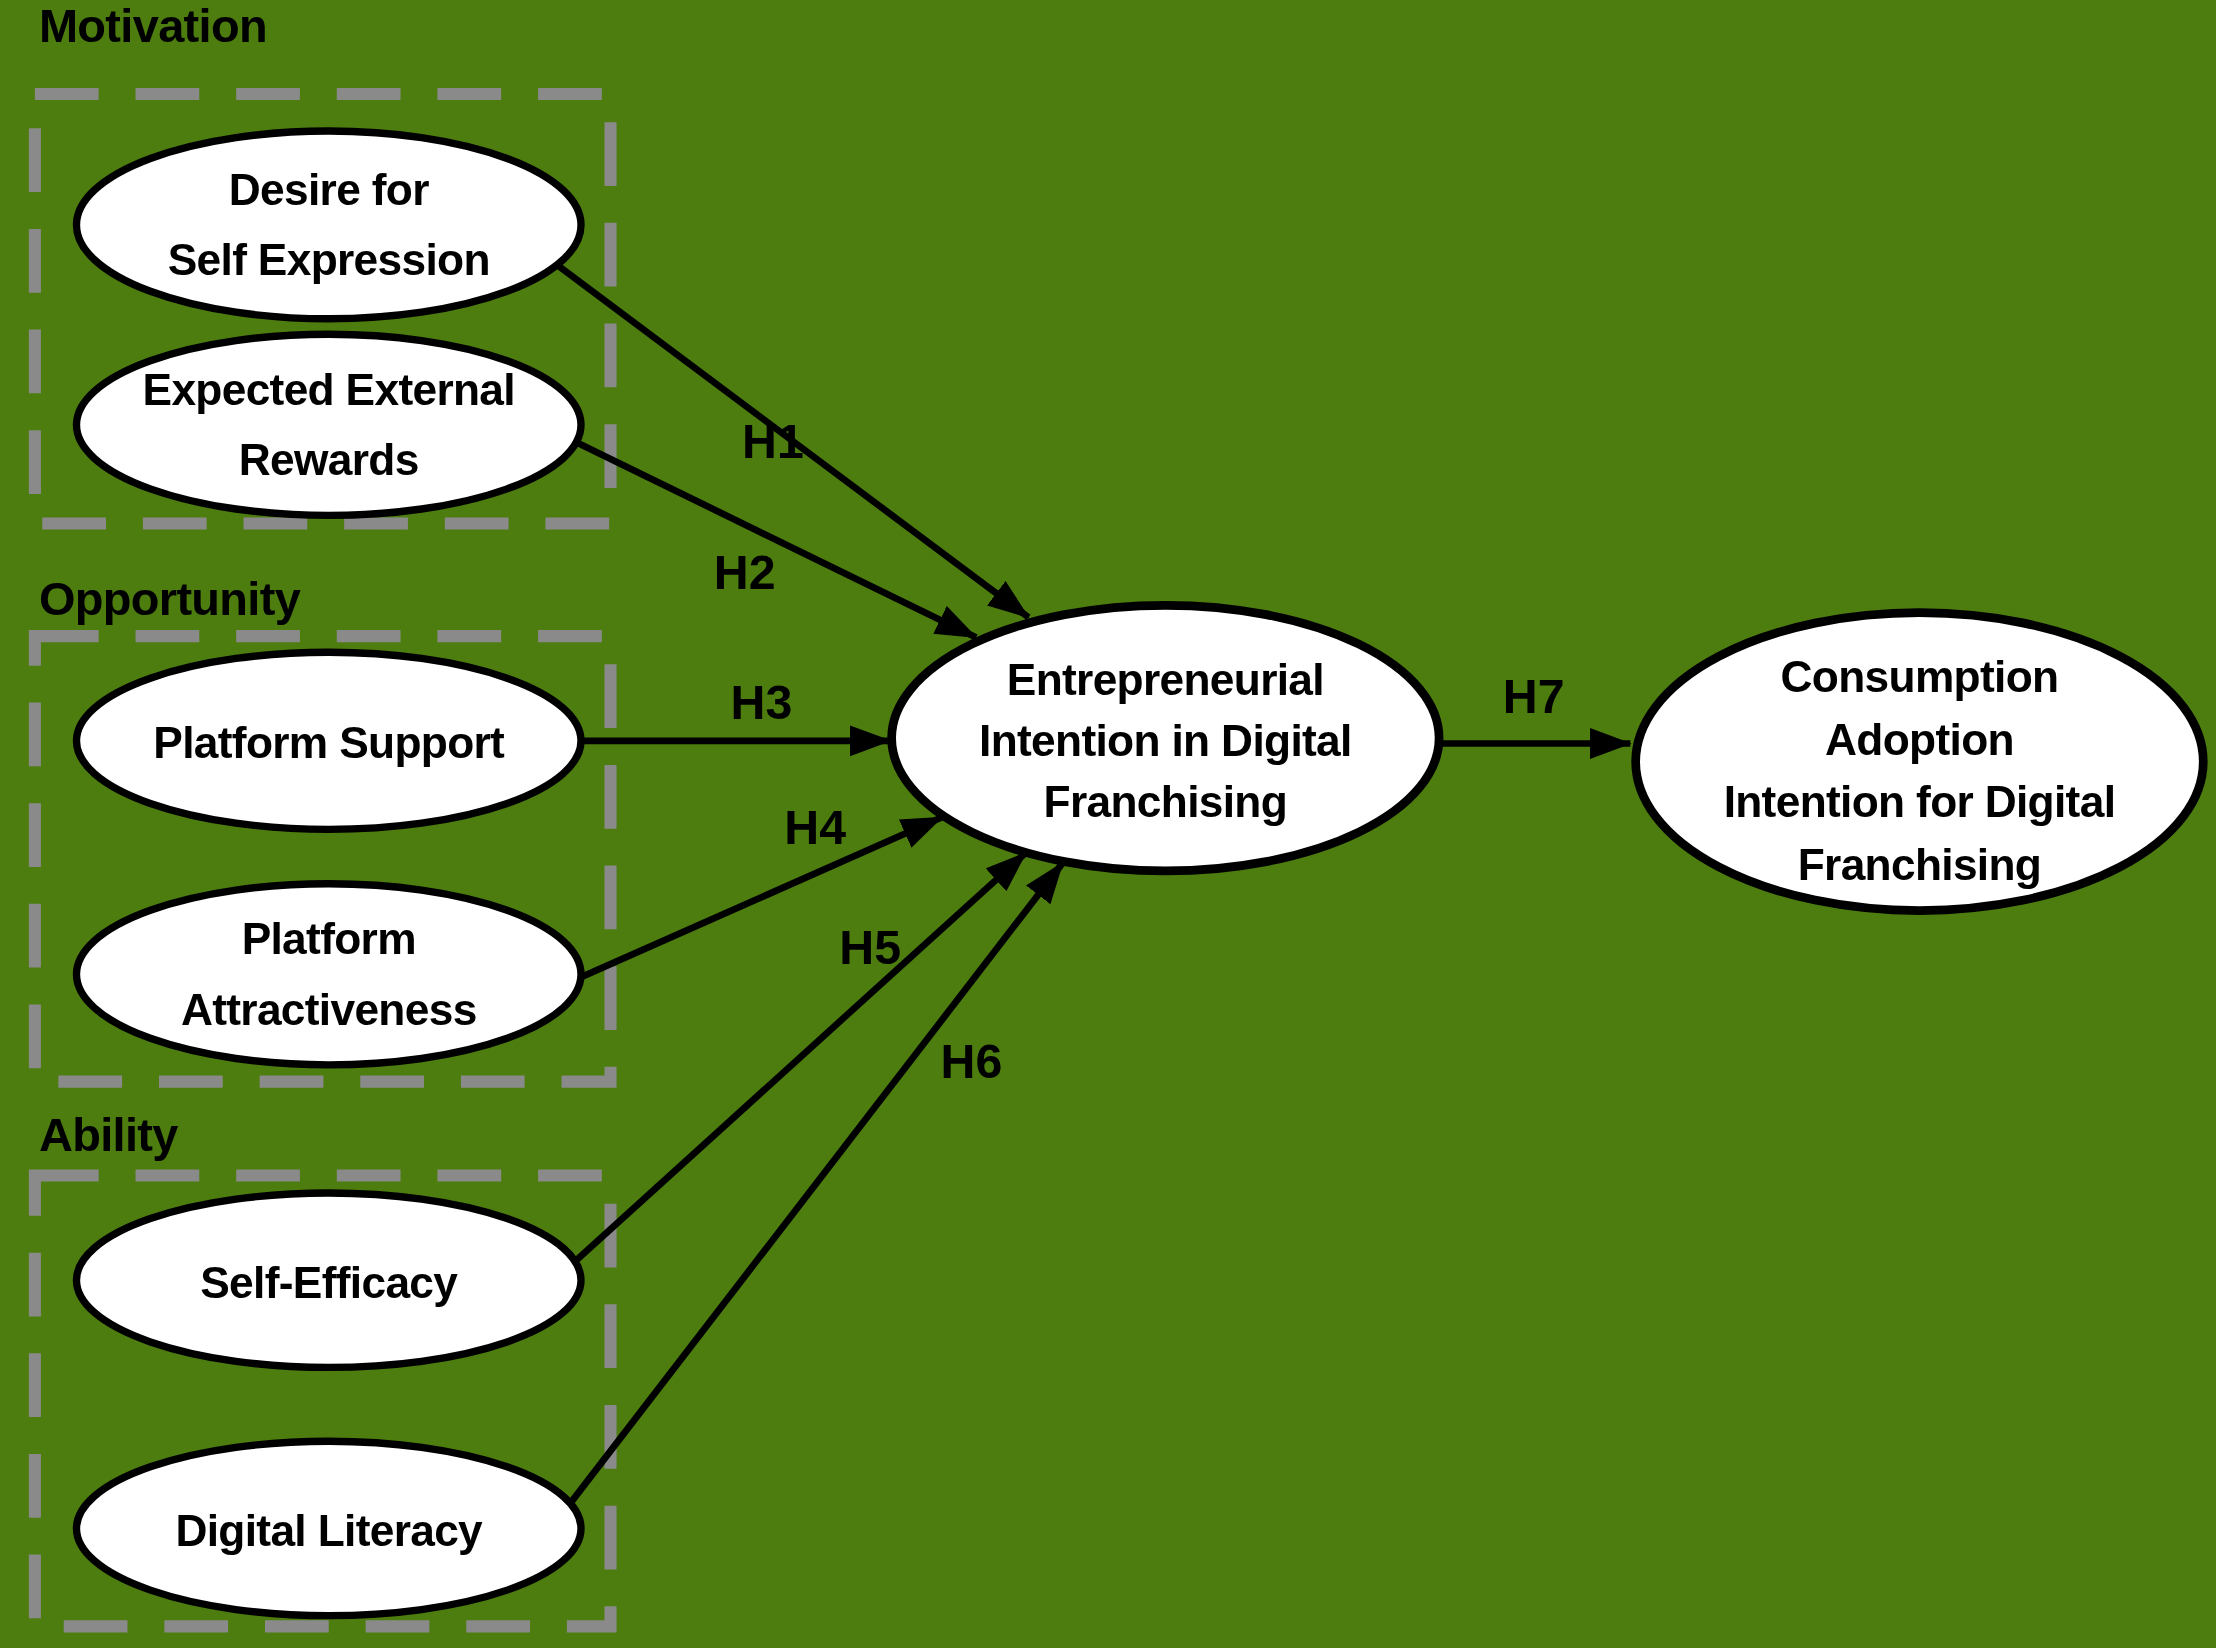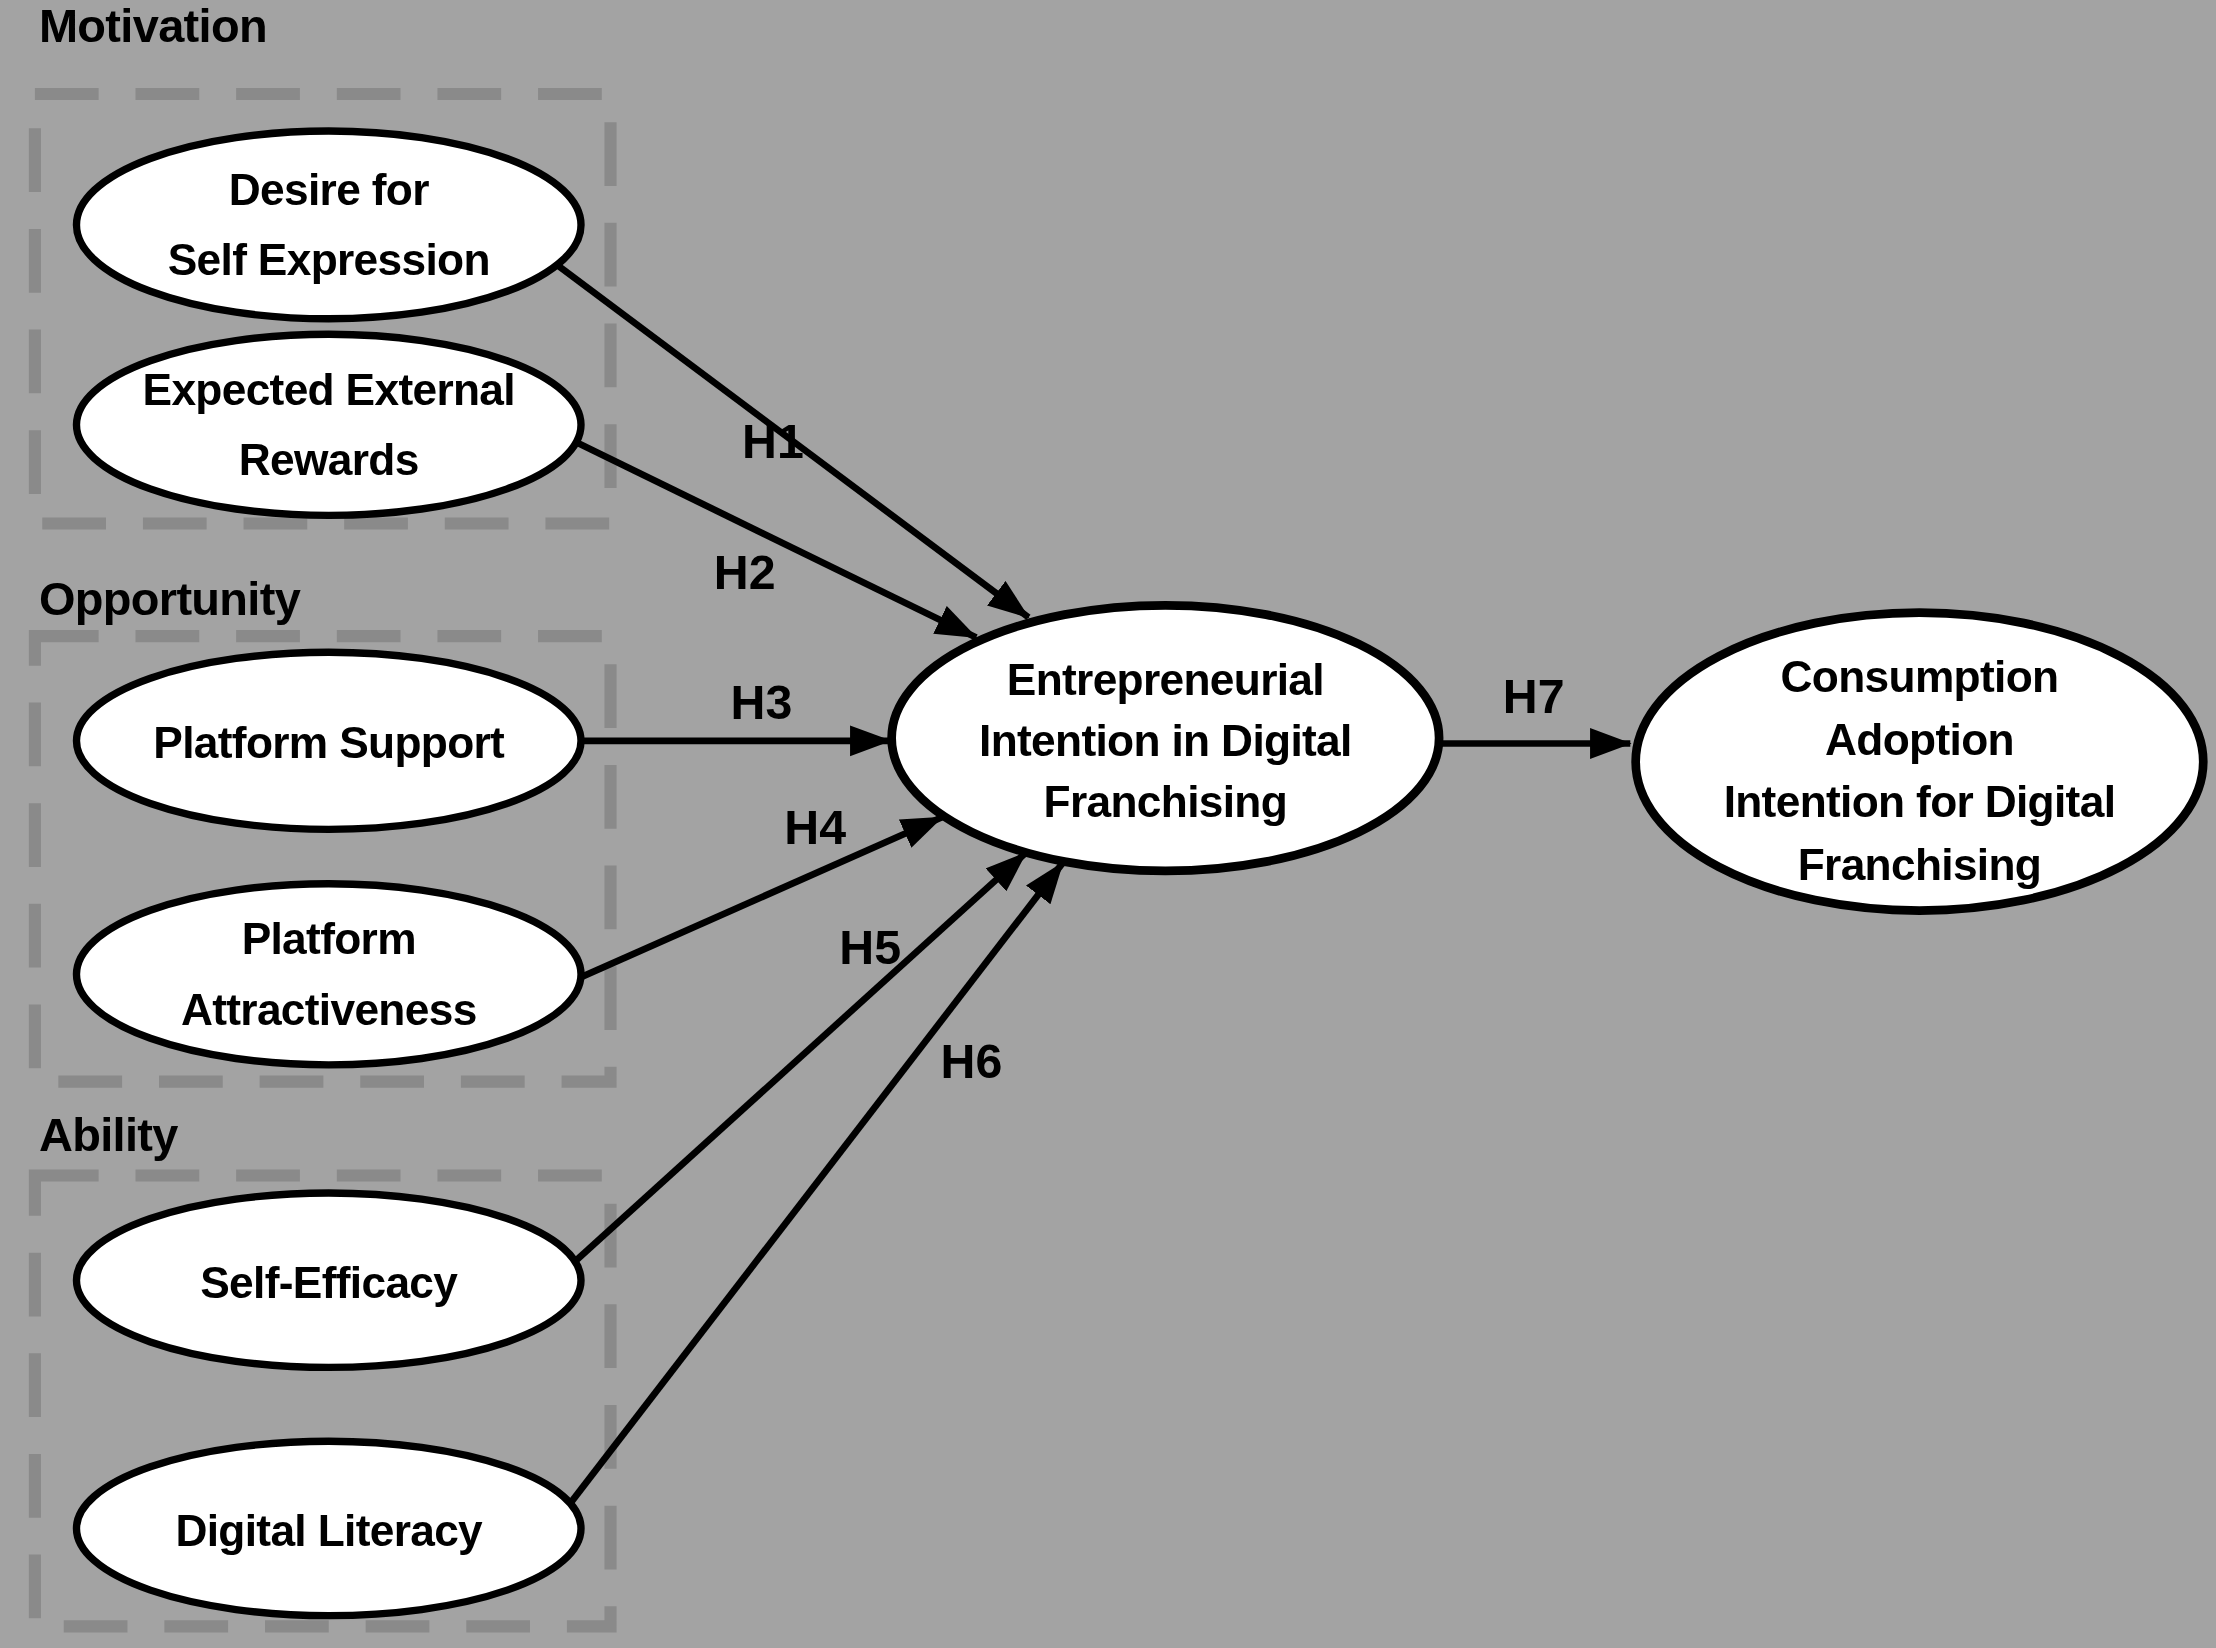--- a/index.html
+++ b/index.html
@@ -4,21 +4,21 @@
 <style>
   html, body {
     margin: 0;
     padding: 0;
     background: #ffffff;
   }
   #canvas {
     position: relative;
     width: 2216px;
     height: 1648px;
-    background: #a3a3a3;
+    background: #4d7c0f;
     font-family: "Liberation Sans", sans-serif;
   }
   svg { display: block; }
   .group-heading {
     font-family: "Liberation Sans", sans-serif;
     font-size: 70px;
     font-weight: 700;
     fill: #000000;
     letter-spacing: -1px;
   }

